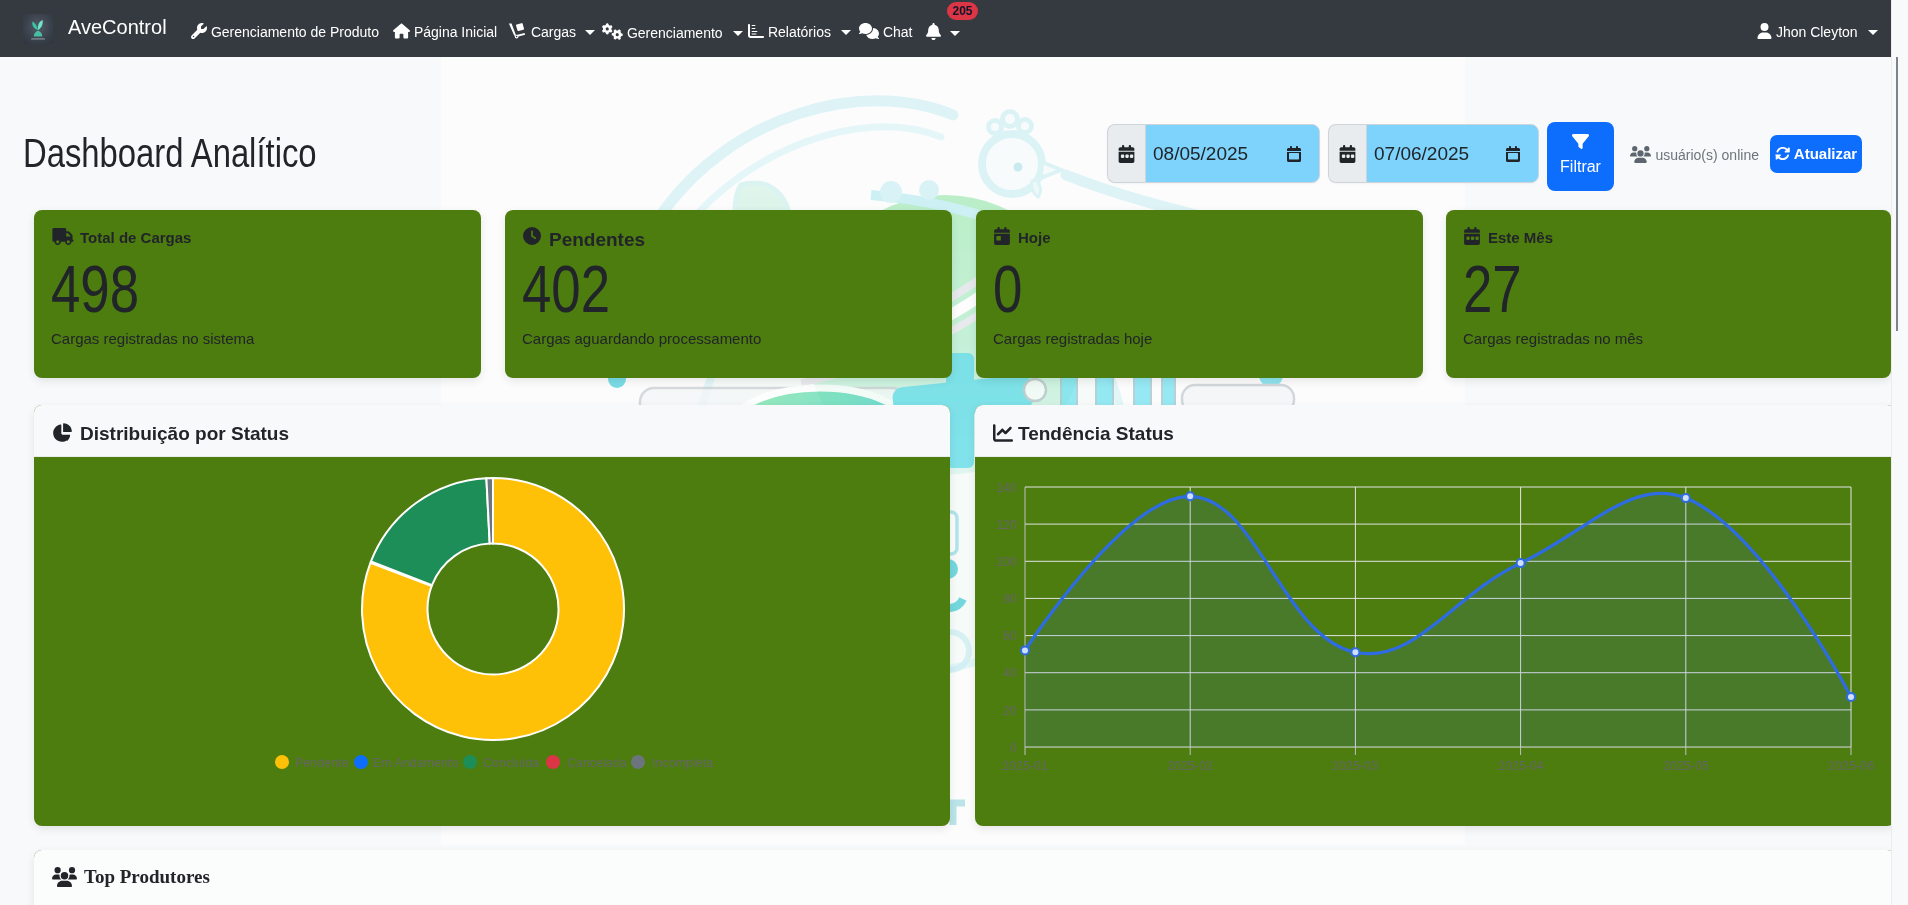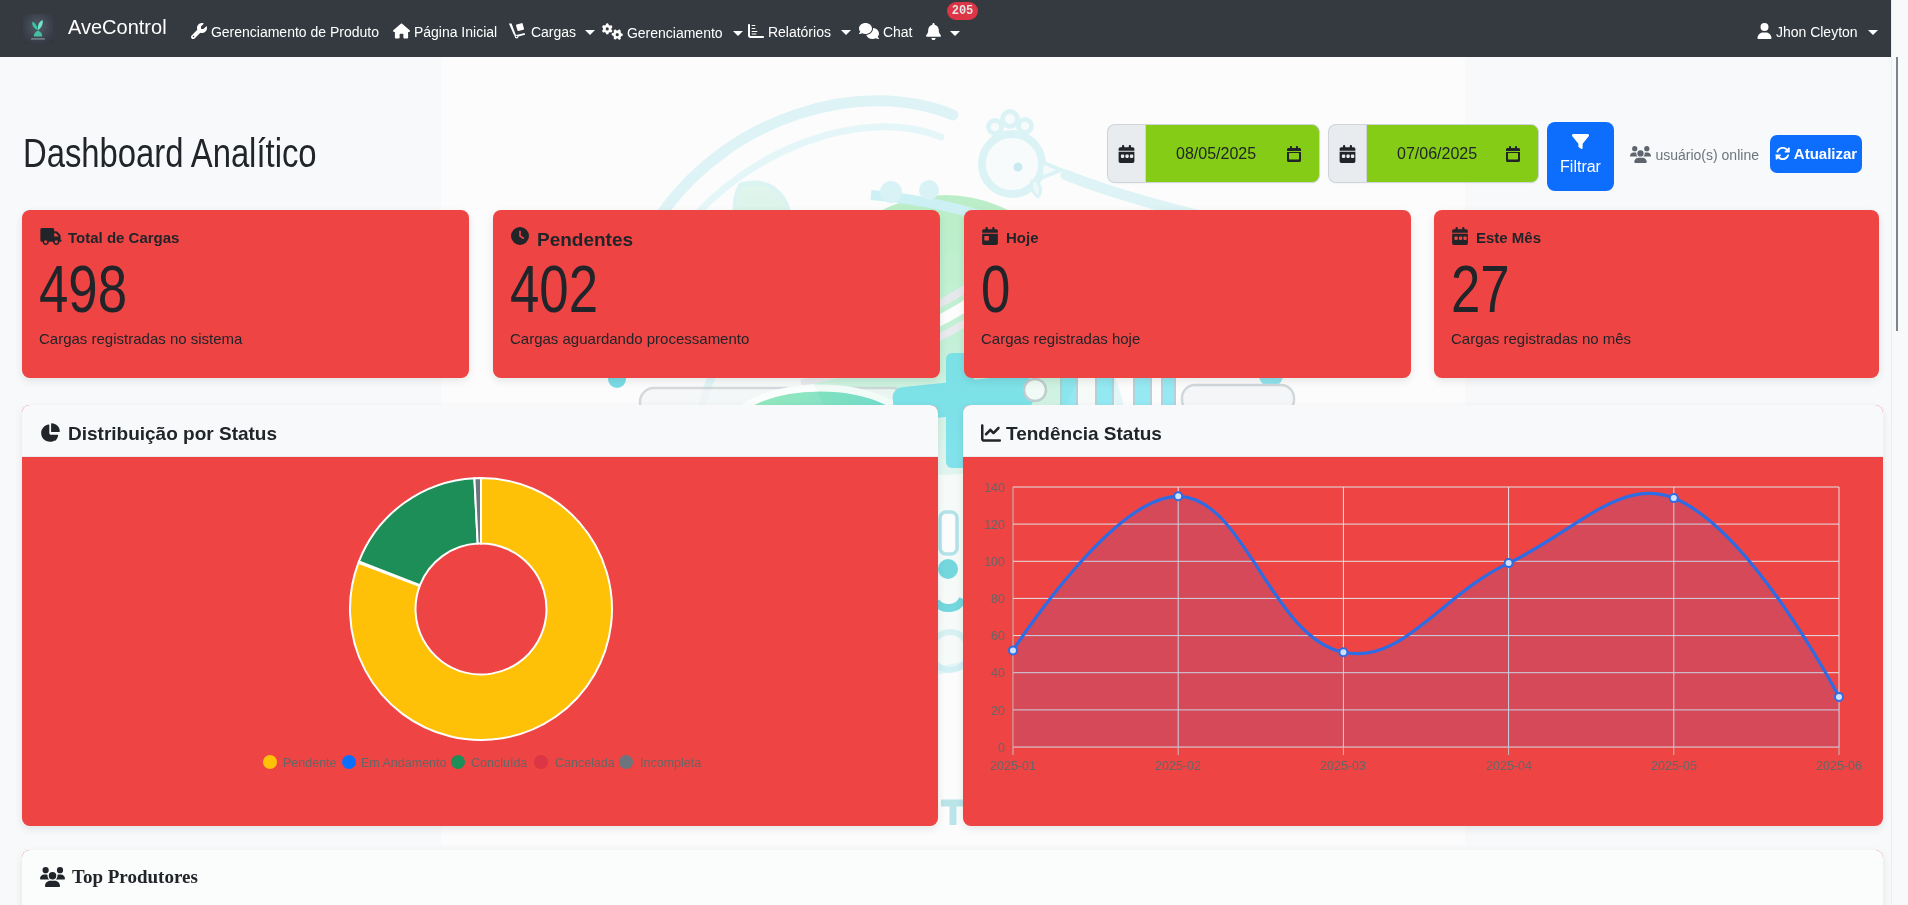--- a/index.html
+++ b/index.html
@@ -6,27 +6,27 @@
 * { margin:0; padding:0; box-sizing:border-box; }
 html,body { width:1908px; height:905px; overflow:hidden; }
 body { font-family:"Liberation Sans", sans-serif; background:#f8f9fa; position:relative; color:#212529; }
 .abs { position:absolute; }
 
 #navbar { position:absolute; left:0; top:0; width:1891px; height:57px; background:#343a40; }
 .navitem { position:absolute; color:#fff; font-size:14px; top:23px; white-space:nowrap; }
 .navitem svg { vertical-align:-2px; }
 .caret { display:inline-block; width:0; height:0; border-left:5px solid transparent; border-right:5px solid transparent; border-top:5px solid #fff; vertical-align:2px; }
 
-.card { position:absolute; background:#ef4444; border-radius:8px; box-shadow:0 3px 8px rgba(0,0,0,0.09); }
+.card { position:absolute; background:#4d7c0f; border-radius:8px; box-shadow:0 3px 8px rgba(0,0,0,0.09);margin-left:12px; }
 .chead { position:absolute; left:0; top:0; right:0; height:52px; background:#f8f9fa; border-bottom:1px solid #e9ecef; border-radius:8px 8px 0 0; }
 .ctitle { position:absolute; font-size:19px; font-weight:bold; color:#212529; }
 
 .igroup { position:absolute; height:59px; display:flex; border-radius:8px; box-shadow:0 1px 2px rgba(0,0,0,0.04); }
 .iprep { width:38px; background:#e9ecef; border:1px solid #ced4da; border-right:none; border-radius:8px 0 0 8px; display:flex; align-items:center; justify-content:center; }
-.ifield { flex:1; background:#84cc16; border:1px solid #ced4da; border-radius:0 8px 8px 0; display:flex; align-items:center; font-size:16px; color:#212529; padding-left:30px; position:relative; }
+.ifield { flex:1; background:#7dd3fc; border:1px solid #ced4da; border-radius:0 8px 8px 0; display:flex; align-items:center; font-size:19px; color:#212529; padding-left:7px; position:relative; }
 .btn { position:absolute; background:#0d6efd; color:#fff; border-radius:8px; text-align:center; }
 </style>
 </head>
 <body>
 
 <div class="abs" id="wmark" style="left:441px; top:57px; width:1024px; height:788px; background:rgba(255,255,255,0.55);">
 <svg width="1024" height="788" viewBox="0 0 1024 788" style="opacity:0.38;">
 <defs>
   <linearGradient id="bodyg2" x1="0" y1="0" x2="0" y2="1">
     <stop offset="0" stop-color="#52da72"></stop>
@@ -139,21 +139,21 @@
         <path d="M64 64c0-17.7-14.3-32-32-32S0 46.3 0 64V400c0 44.2 35.8 80 80 80H480c17.7 0 32-14.3 32-32s-14.3-32-32-32H80c-8.8 0-16-7.2-16-16V64zm160 96H128c-8.8 0-16 7.2-16 16s7.2 16 16 16h96c8.8 0 16-7.2 16-16s-7.2-16-16-16zm64 96H128c-8.8 0-16 7.2-16 16s7.2 16 16 16H288c8.8 0 16-7.2 16-16s-7.2-16-16-16zm-32 80H128c-8.8 0-16 7.2-16 16s7.2 16 16 16H256c8.8 0 16-7.2 16-16s-7.2-16-16-16zM128 64c-8.8 0-16 7.2-16 16s7.2 16 16 16H224c8.8 0 16-7.2 16-16s-7.2-16-16-16H128z"></path>
       </svg> Relatórios <span class="caret" style="margin-left:6px;"></span></div>
 
   <div class="navitem" style="left:859px;"><svg width="20" height="16" viewBox="0 0 640 512" fill="#fff">
         <path d="M208 352c114.9 0 208-78.8 208-176S322.9 0 208 0S0 78.8 0 176c0 38.6 14.7 74.3 39.6 103.4c-3.5 9.4-8.7 17.7-14.2 24.7c-4.8 6.2-9.7 11-13.3 14.3c-1.8 1.6-3.3 2.9-4.3 3.7c-.5 .4-.9 .7-1.1 .8l-.2 .2C1 327.2-1.4 334.4 .8 340.9S9.1 352 16 352c21.8 0 43.8-5.6 62.1-12.5c9.2-3.5 17.8-7.4 25.3-11.4C134.1 343.3 169.8 352 208 352zM448 176c0 112.3-99.1 196.9-216.5 207C255.8 457.4 336.4 512 432 512c38.2 0 73.9-8.7 104.7-23.9c7.5 4 16 7.9 25.2 11.4c18.3 6.9 40.3 12.5 62.1 12.5c6.9 0 13.1-4.5 15.2-11.1c2.1-6.6-.2-13.8-5.8-17.9l-.2-.2c-.2-.2-.6-.4-1.1-.8c-1-.8-2.5-2-4.3-3.7c-3.6-3.3-8.5-8.1-13.3-14.3c-5.5-7-10.7-15.4-14.2-24.7c24.9-29 39.6-64.7 39.6-103.4c0-92.8-84.9-168.9-192.6-175.5c.4 5.1 .6 10.3 .6 15.5z"></path>
       </svg> Chat</div>
 
   <div class="navitem" style="left:926px;"><svg width="15" height="17" viewBox="0 0 448 512" fill="#fff">
         <path d="M224 0c-17.7 0-32 14.3-32 32V51.2C119 66 64 130.6 64 208v18.8c0 47-17.3 92.4-48.5 127.6l-7.4 8.3c-8.4 9.4-10.4 22.9-5.3 34.4S19.4 416 32 416H416c12.6 0 24-7.4 29.1-18.9s3-25-5.3-34.4l-7.4-8.3C401.3 319.2 384 273.9 384 226.8V208c0-77.4-55-142-128-156.8V32c0-17.7-14.3-32-32-32zm45.3 493.3c12-12 18.7-28.3 18.7-45.3H224 160c0 17 6.7 33.3 18.7 45.3s28.3 18.7 45.3 18.7s33.3-6.7 45.3-18.7z"></path>
       </svg> <span class="caret" style="margin-left:5px;"></span></div>
-  <div class="abs" style="left:947px; top:2px; width:31px; height:18px; background:#dc3545; border-radius:9px; color:#e5e5e5; font-size:12px; font-weight:bold; text-align:center; line-height:18px;font-family:Liberation Mono, monospace;">205</div>
+  <div class="abs" style="left:947px; top:2px; width:31px; height:18px; background:#dc3545; border-radius:9px; color:#0f172a; font-size:12px; font-weight:bold; text-align:center; line-height:18px;">205</div>
 
   <div class="navitem" style="left:1757px;"><svg width="15" height="16" viewBox="0 0 448 512" fill="#fff">
         <path d="M224 256A128 128 0 1 0 224 0a128 128 0 1 0 0 256zm-45.7 48C79.8 304 0 383.8 0 482.3C0 498.7 13.3 512 29.7 512H418.3c16.4 0 29.7-13.3 29.7-29.7C448 383.8 368.2 304 269.7 304H178.3z"></path>
       </svg> Jhon Cleyton <span class="caret" style="margin-left:6px;"></span></div>
 </div>
 
 <div class="abs" style="left:23px; top:131px; font-size:40px; font-weight:500; color:#212529; transform:scaleX(0.82); transform-origin:0 0; white-space:nowrap;">Dashboard Analítico</div>
 
 <div class="igroup" style="left:1107px; top:124px; width:213px;">
   <div class="iprep">

